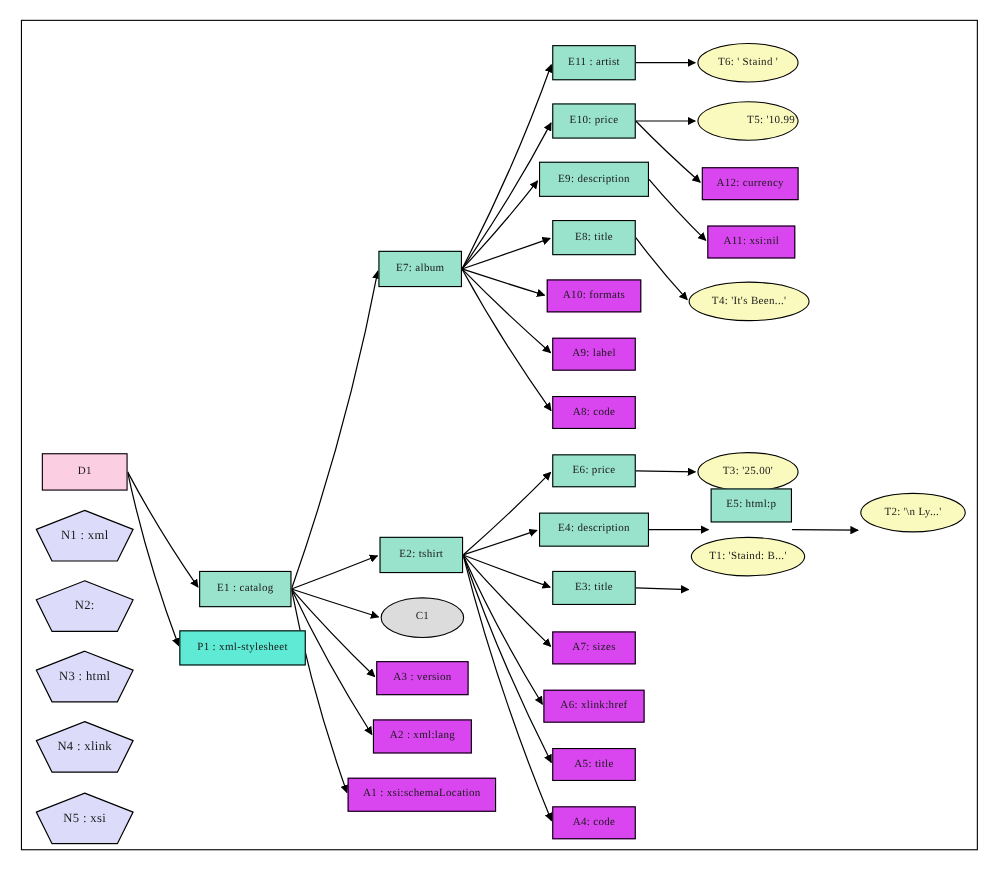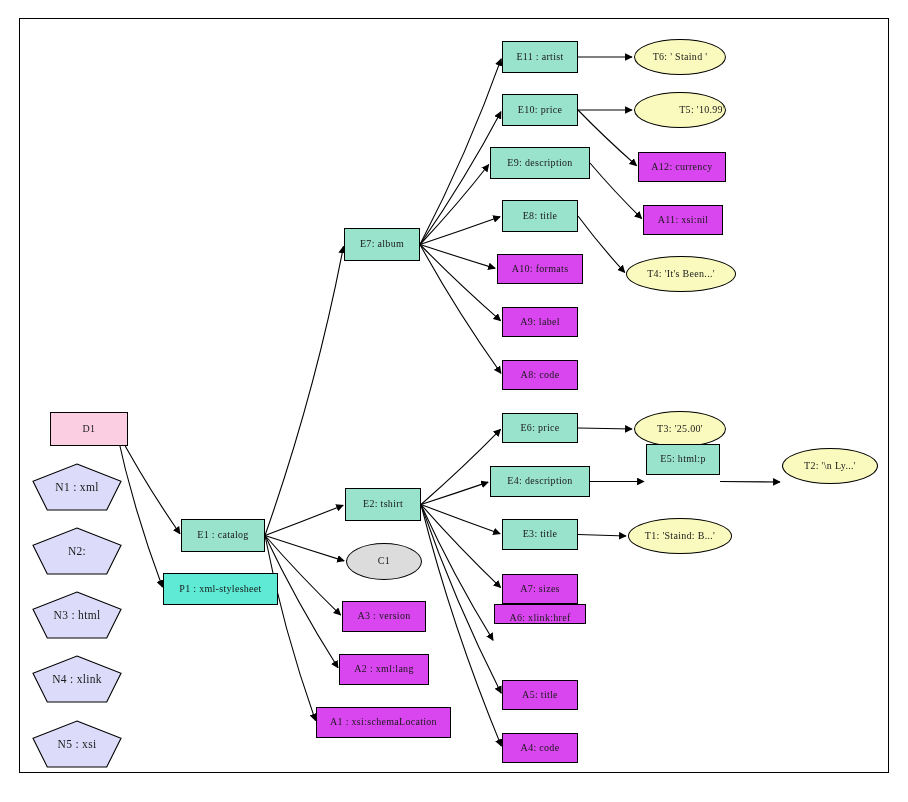--- a/index.html
+++ b/index.html
@@ -124,21 +124,21 @@
         <path d="M 590 163 Q 613.5390562546838 190.7676642739052 641.6381125093676 218.53532854781045" marker-end="url(#arrow)"></path>
         <path d="M 578 216 Q 599.0424322859657 244.22960567887532 624.7248645719316 272.45921135775063" marker-end="url(#arrow)"></path>
         <path d="M 578 428 L 632.0003188013092 428.96429140716623" marker-end="url(#arrow)"></path>
         <path d="M 590 481.5 L 644 481.5" marker-end="url(#arrow)"></path>
         <path d="M 720 481.5 L 780.0000650332482 481.9838714922036" marker-end="url(#arrow)"></path>
         <path d="M 578 534.5 L 626.0008993929553 535.9400269817886" marker-end="url(#arrow)"></path>
       </g>
   </svg>
 
   <div id="node-layer">
-      <div class="node box doc" style="left: 50px; top: 412px; width: 78px; height: 34px;">
+      <div class="node box doc" style="left: 38px; top: 412px; width: 78px; height: 34px;">
         <span>D1</span>
       </div>
       <div class="pentagon-wrap" style="left: 32px; top: 463px; width: 90px; height: 48px;">
         <svg width="90" height="48" viewBox="0 0 90 48">
           <polygon points="45,1 89,18.240000000000002 74.7,47 15.3,47 1,18.240000000000002" fill="#dcdcfa" stroke="#000" stroke-width="1.1"></polygon>
         </svg>
         <div class="pentagon-label">N1 : xml</div>
       </div>
       <div class="pentagon-wrap" style="left: 32px; top: 527px; width: 90px; height: 48px;">
         <svg width="90" height="48" viewBox="0 0 90 48">
@@ -214,21 +214,21 @@
       </div>
       <div class="node box elem" style="left: 490px; top: 466px; width: 100px; height: 31px;">
         <span>E4: description</span>
       </div>
       <div class="node box elem" style="left: 502px; top: 519px; width: 76px; height: 31px; align-items: center;">
         <span>E3: title</span>
       </div>
       <div class="node box attr" style="left: 502px; top: 574px; width: 76px; height: 30px;">
         <span>A7: sizes</span>
       </div>
-      <div class="node box attr" style="left: 494px; top: 604px; width: 92px; height: 20px; align-items: flex-end;">
+      <div class="node box attr" style="left: 494px; top: 627px; width: 92px; height: 30px;">
         <span>A6: xlink:href</span>
       </div>
       <div class="node box attr" style="left: 502px; top: 680px; width: 76px; height: 30px;">
         <span>A5: title</span>
       </div>
       <div class="node box attr" style="left: 502px; top: 733px; width: 76px; height: 30px;">
         <span>A4: code</span>
       </div>
       <div class="node ellipse text-node" style="left: 634px; top: 39px; width: 92px; height: 36px;">
         <span>T6: ' Staind '</span>
@@ -247,17 +247,17 @@
       </div>
       <div class="node ellipse text-node" style="left: 634px; top: 411px; width: 92px; height: 36px;">
         <span>T3: '25.00'</span>
       </div>
       <div class="node box elem" style="left: 646px; top: 444px; width: 74px; height: 31px;">
         <span>E5: html:p</span>
       </div>
       <div class="node ellipse text-node" style="left: 782px; top: 448px; width: 96px; height: 36px;">
         <span>T2: '\n    Ly...'</span>
       </div>
-      <div class="node ellipse text-node" style="left: 628px; top: 518px; width: 104px; height: 36px;">
+      <div class="node ellipse text-node" style="left: 628px; top: 488px; width: 104px; height: 36px;">
         <span>T1: 'Staind: B...'</span>
       </div>
     </div>
 </div>
 
 </body></html>

